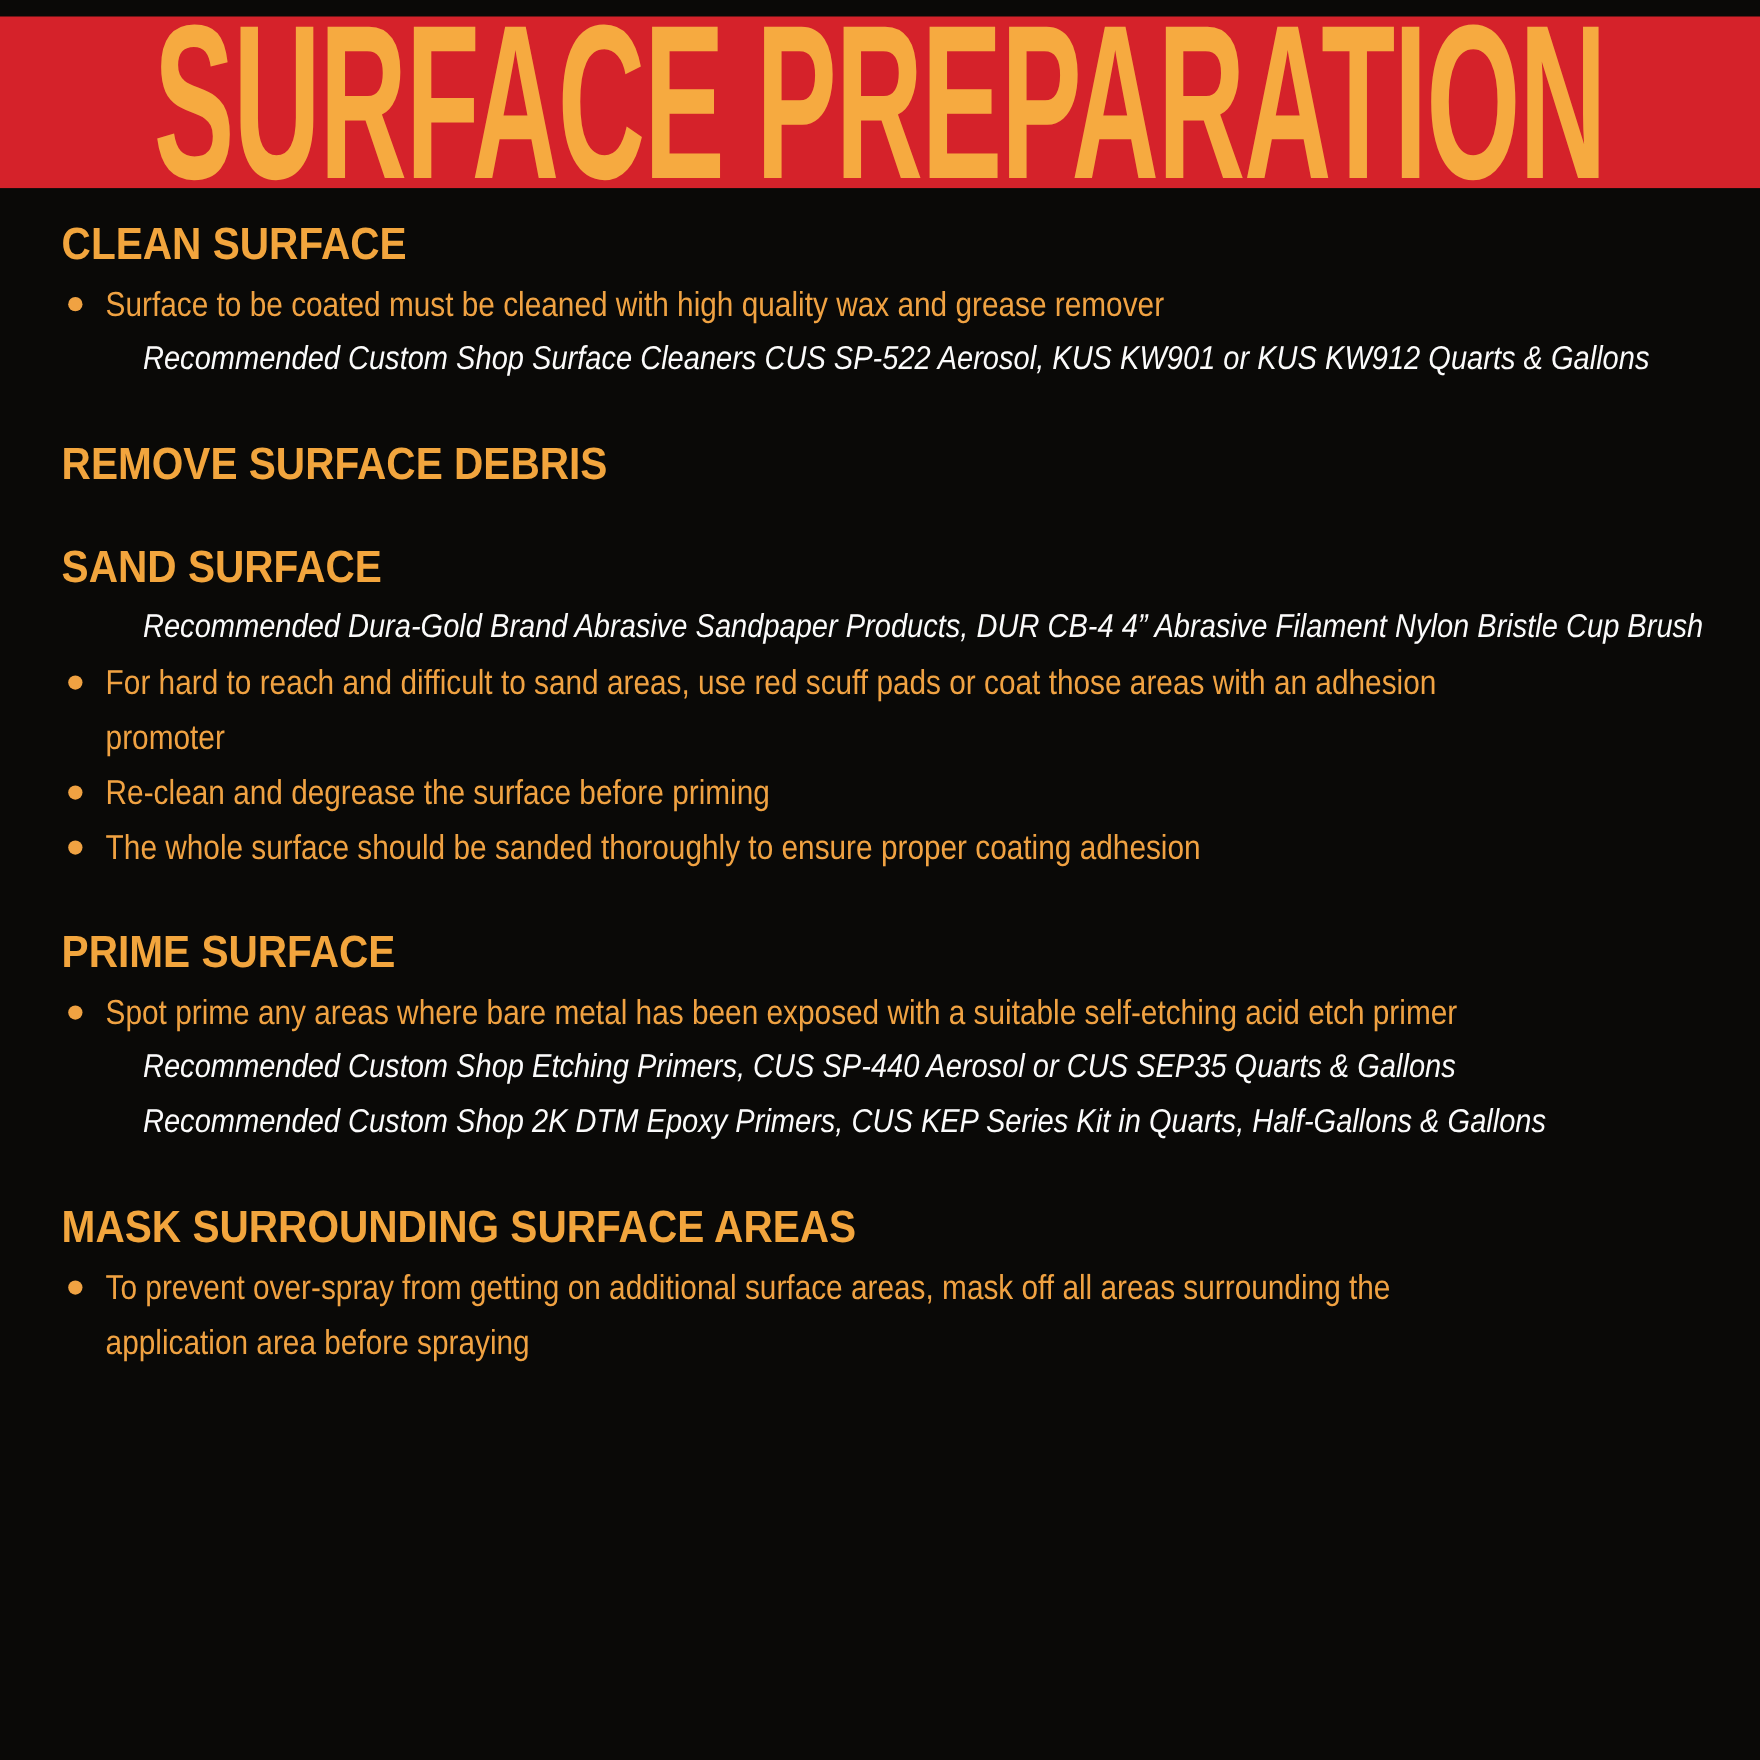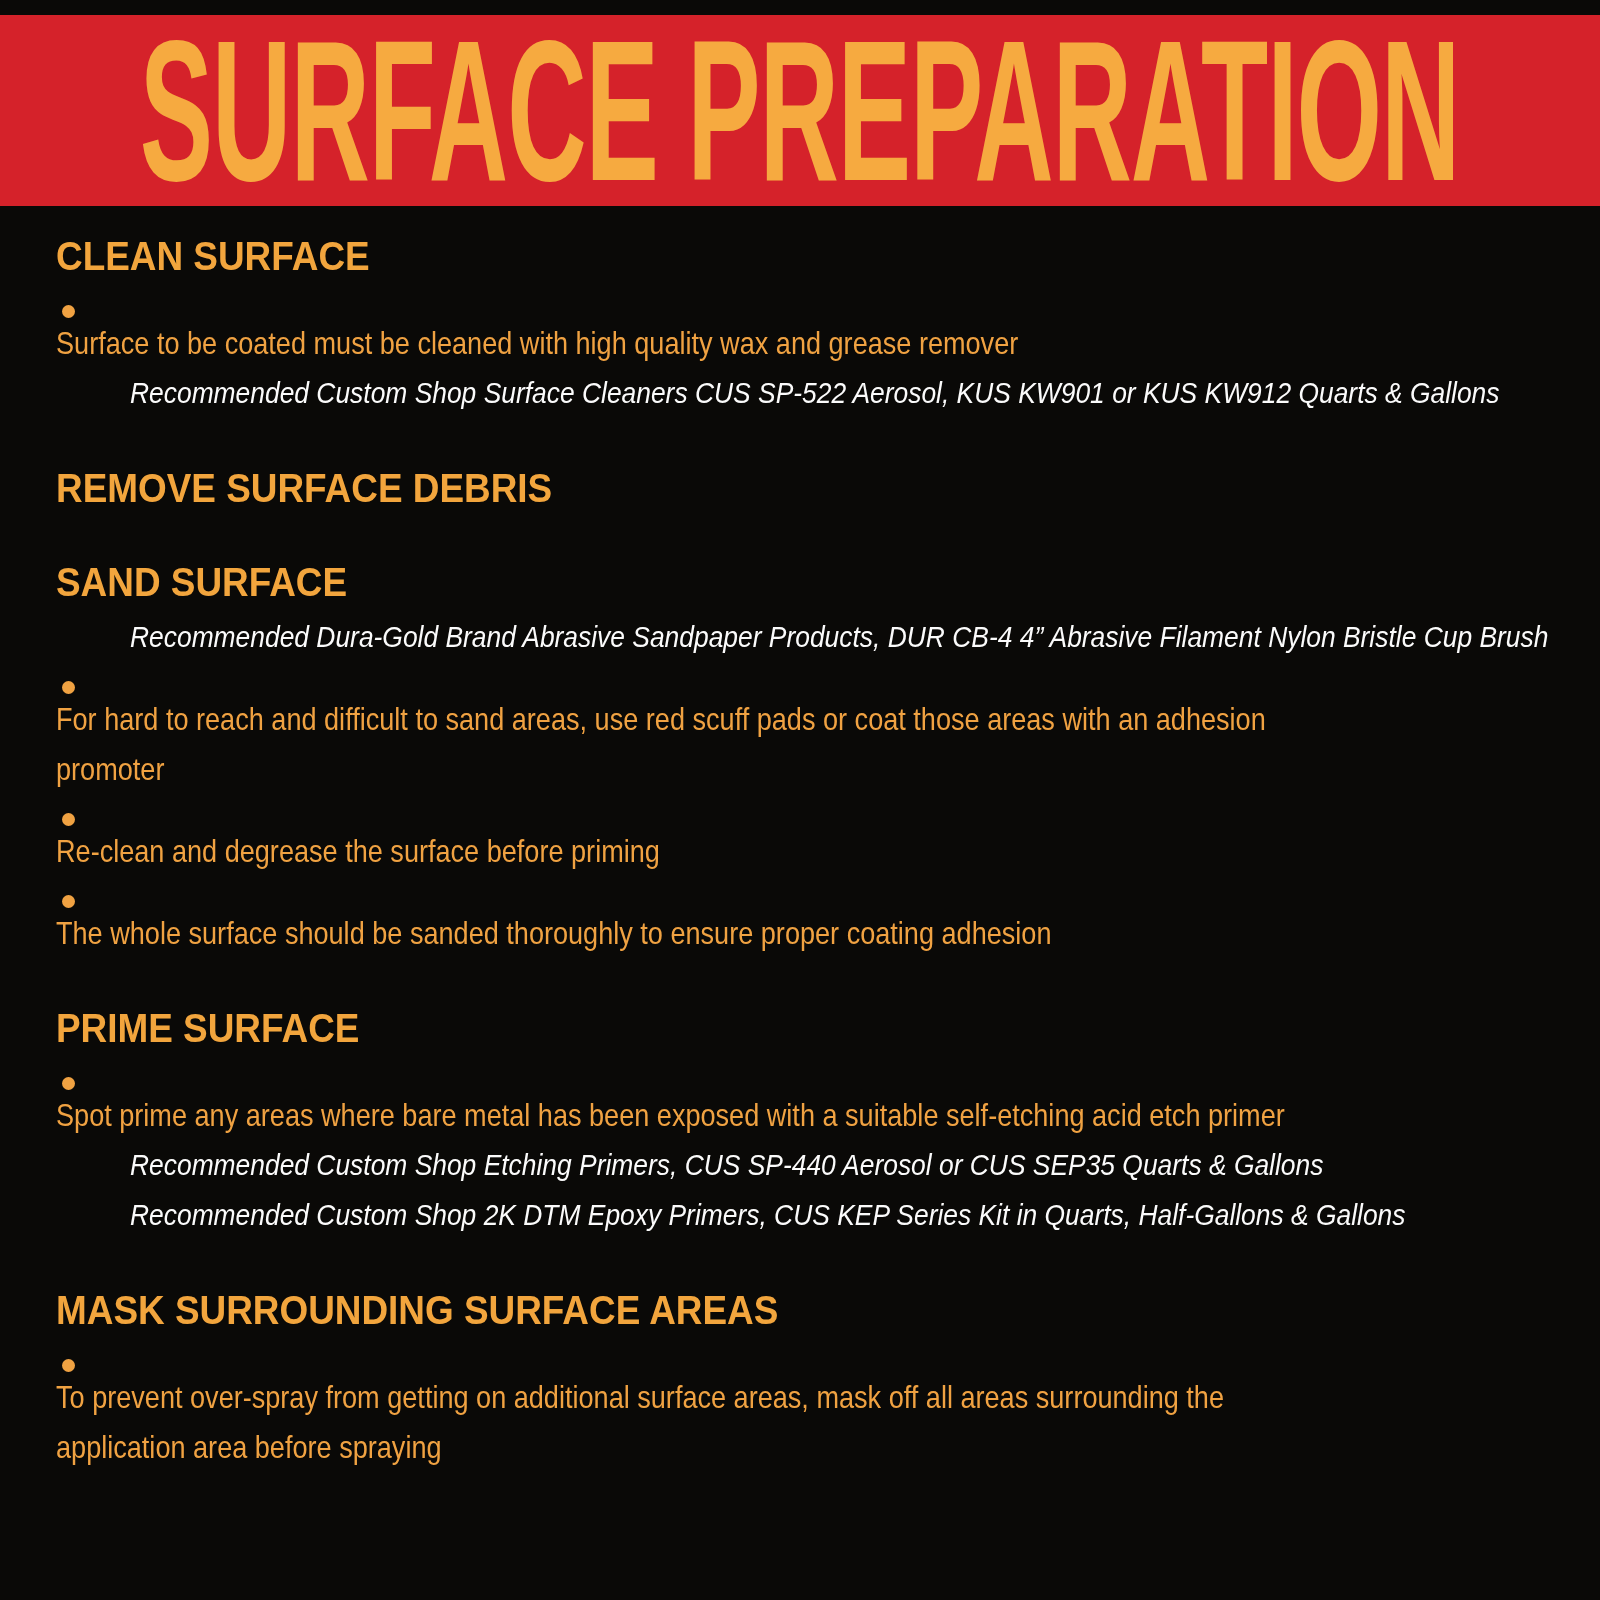--- a/index.html
+++ b/index.html
@@ -16,21 +16,21 @@
     width: 1600px; height: 1600px;
     background: var(--bg);
     font-family: "Liberation Sans", sans-serif;
     overflow: hidden;
   }
   .poster { width: 1600px; height: 1600px; background: var(--bg); }
 
   
   .banner {
     margin-top: 15px;
-    width: 1600px; height: 191px;
+    width: 1600px; height: 156px;
     background: var(--banner-red);
     display: flex; align-items: center; justify-content: center;
     overflow: hidden;
   }
   .banner-title {
     color: var(--title-orange);
     font-size: 200px;
     font-weight: bold;
     line-height: 191px;
     white-space: pre;
@@ -45,21 +45,21 @@
   .section-heading {
     color: var(--heading-orange);
     font-size: 41px;
     font-weight: bold;
     line-height: 48px;
     margin: 46px 0 6px 0;
     white-space: pre;
     transform: scaleX(0.9);
     transform-origin: 0 50%;
   }
-  .row { display: flex; align-items: flex-start; flex-direction: column; }
+  .row { display: flex; align-items: flex-start; }
   .bullet-dot {
     flex: 0 0 13px;
     width: 13px; height: 13px;
     margin: 19px 21px 0 6px;
     border-radius: 50%;
     background: var(--body-orange);
   }
   .bullet-text {
     color: var(--body-orange);
     font-size: 31.5px;

